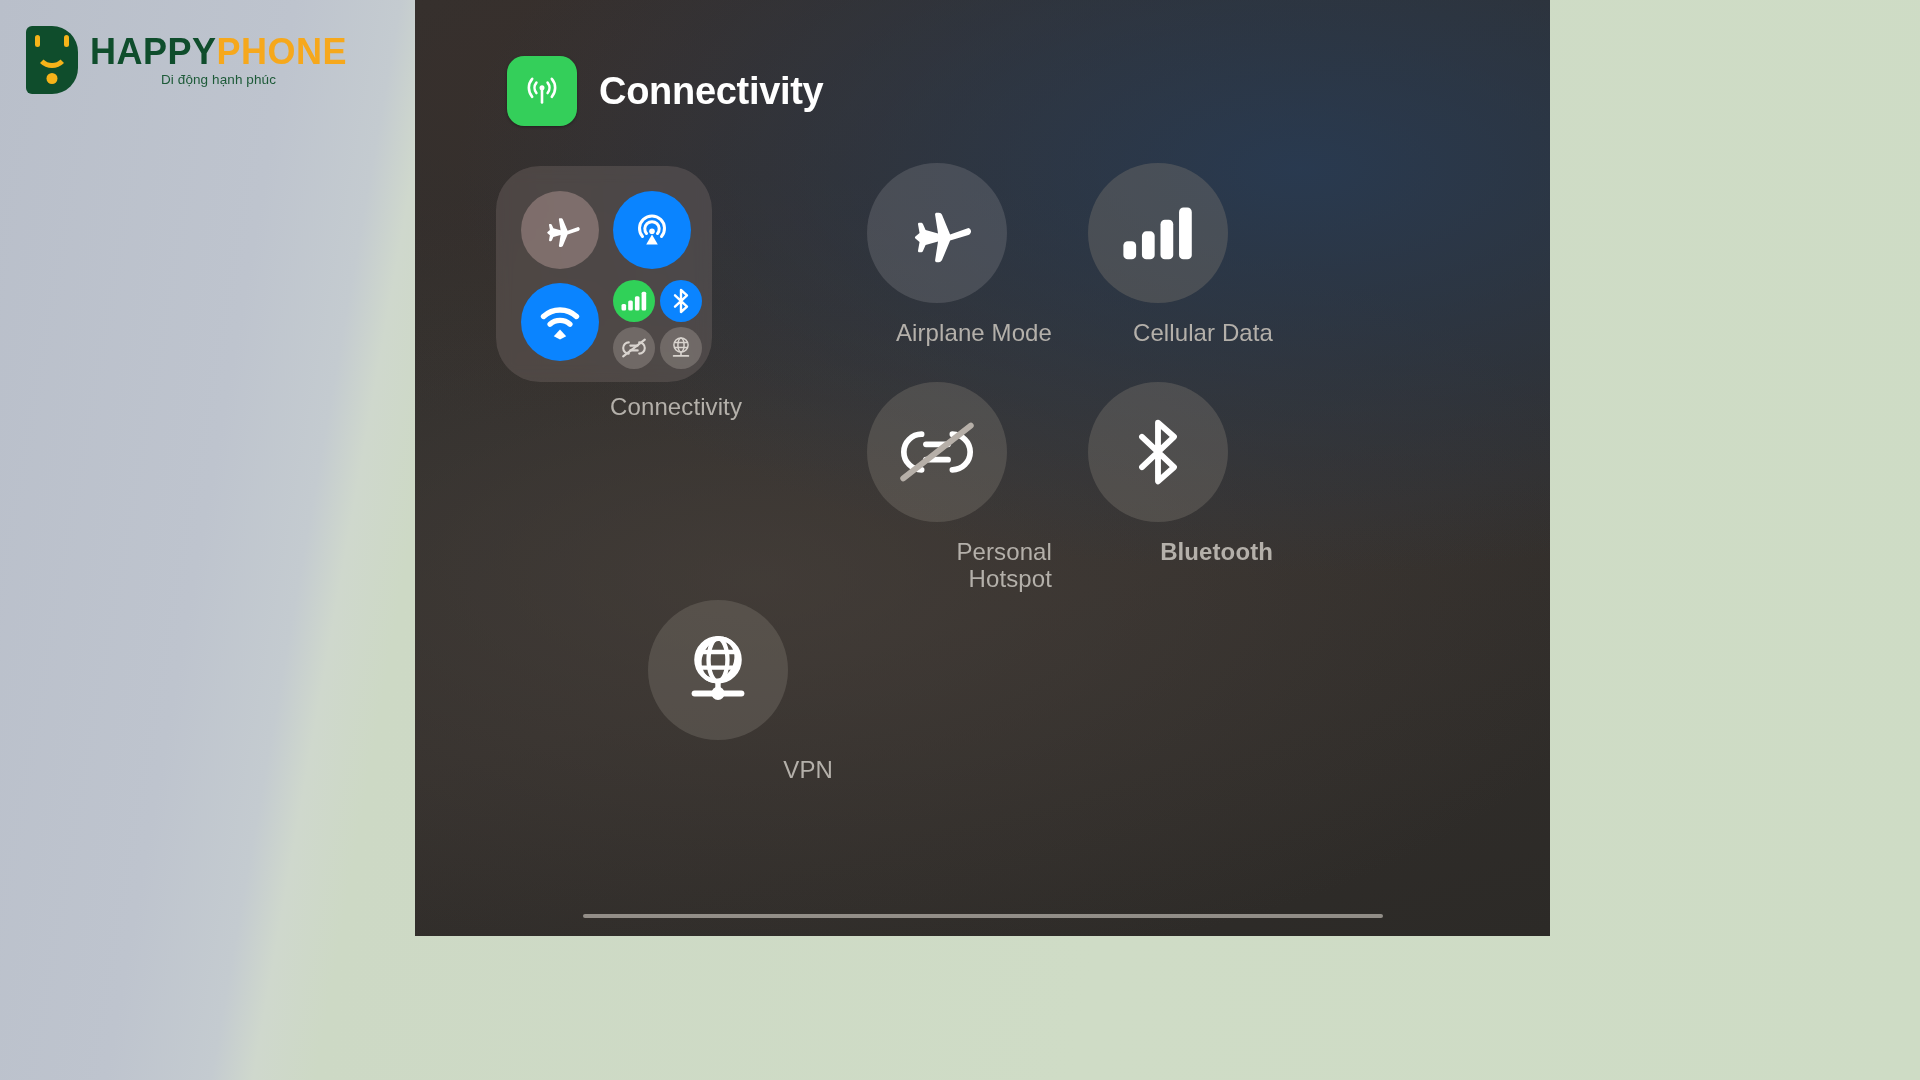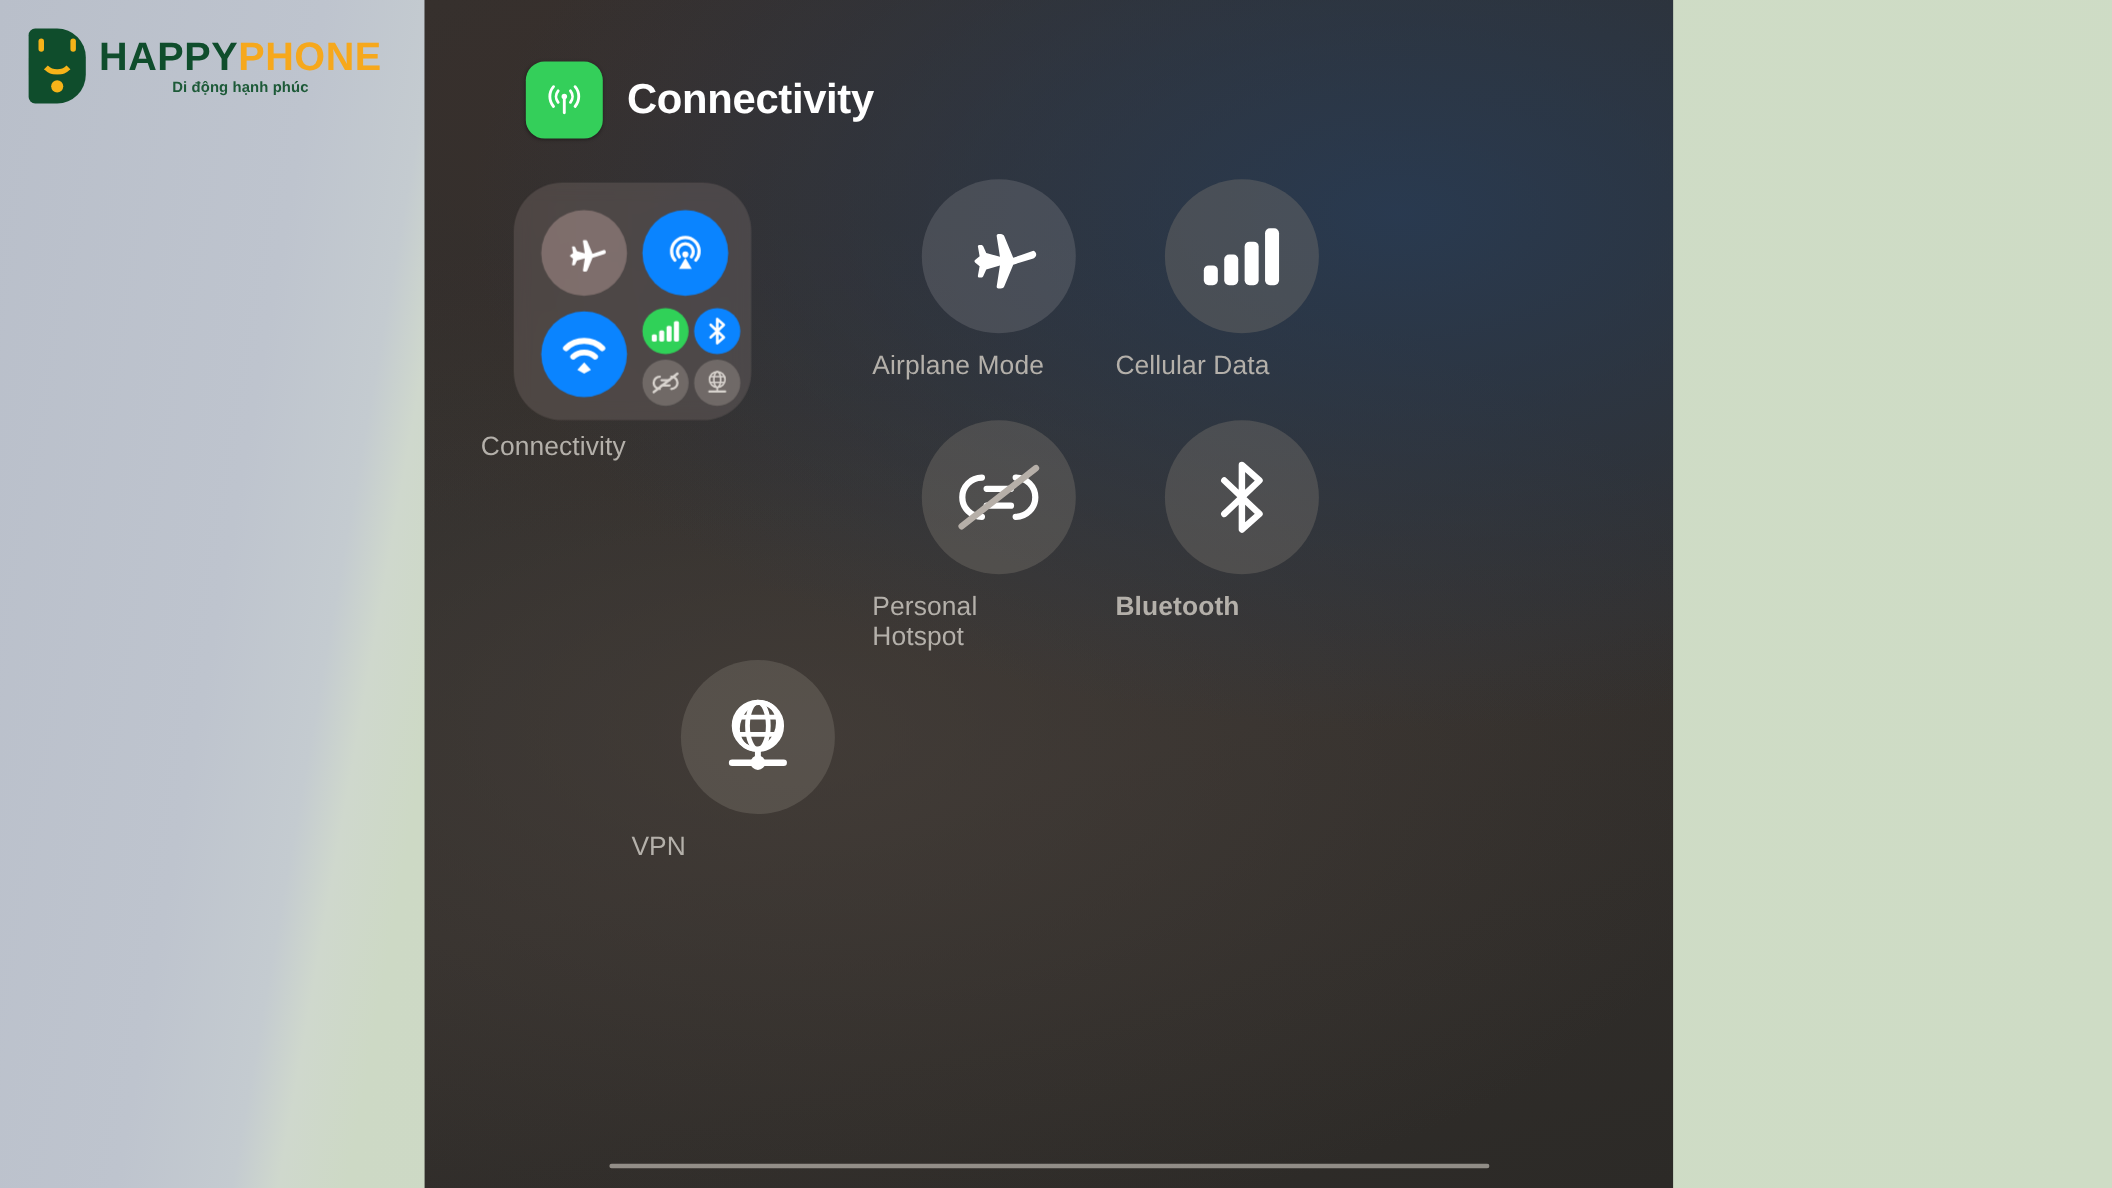--- a/index.html
+++ b/index.html
@@ -86,30 +86,29 @@
     letter-spacing: 0.5px;
   }
   .brand-happy { color: #0f4d2c; }
   .brand-phone { color: #f6a81c; }
   .brand-tag {
     margin-top: 3px;
     font-size: 13.5px;
     color: #1d5a38;
     text-align: center;
     letter-spacing: 0.1px;
-    font-weight: bold;
   }
 
   
   #panel {
     position: absolute;
-    left: 386px;
+    left: 415px;
     top: 0;
     width: 1135px;
-    height: 1080px;
+    height: 936px;
     overflow: hidden;
     background:
       radial-gradient(120% 70% at 78% 18%, rgba(40,60,86,0.85) 0%, rgba(36,40,48,0.0) 62%),
       radial-gradient(90% 55% at 18% 8%,  rgba(58,48,44,0.75) 0%, rgba(40,36,34,0.0) 70%),
       radial-gradient(110% 60% at 30% 62%, rgba(78,70,64,0.55) 0%, rgba(45,41,38,0.0) 72%),
       linear-gradient(165deg, #32302e 0%, #2f2d2b 35%, #332f2c 62%, #2c2a27 100%);
   }
 
   
   #panel-header {
@@ -136,21 +135,21 @@
     font-size: 38px;
     font-weight: bold;
     letter-spacing: -0.3px;
     white-space: nowrap;
   }
 
   
   .tile-label {
     color: #b4b0aa;
     font-size: 24px;
-    text-align: left;
+    text-align: right;
     line-height: 1.12;
     letter-spacing: 0.1px;
     white-space: pre-line;
   }
 
   
   #connectivity-module {
     position: absolute;
     left: 81px;
     top: 166px;

